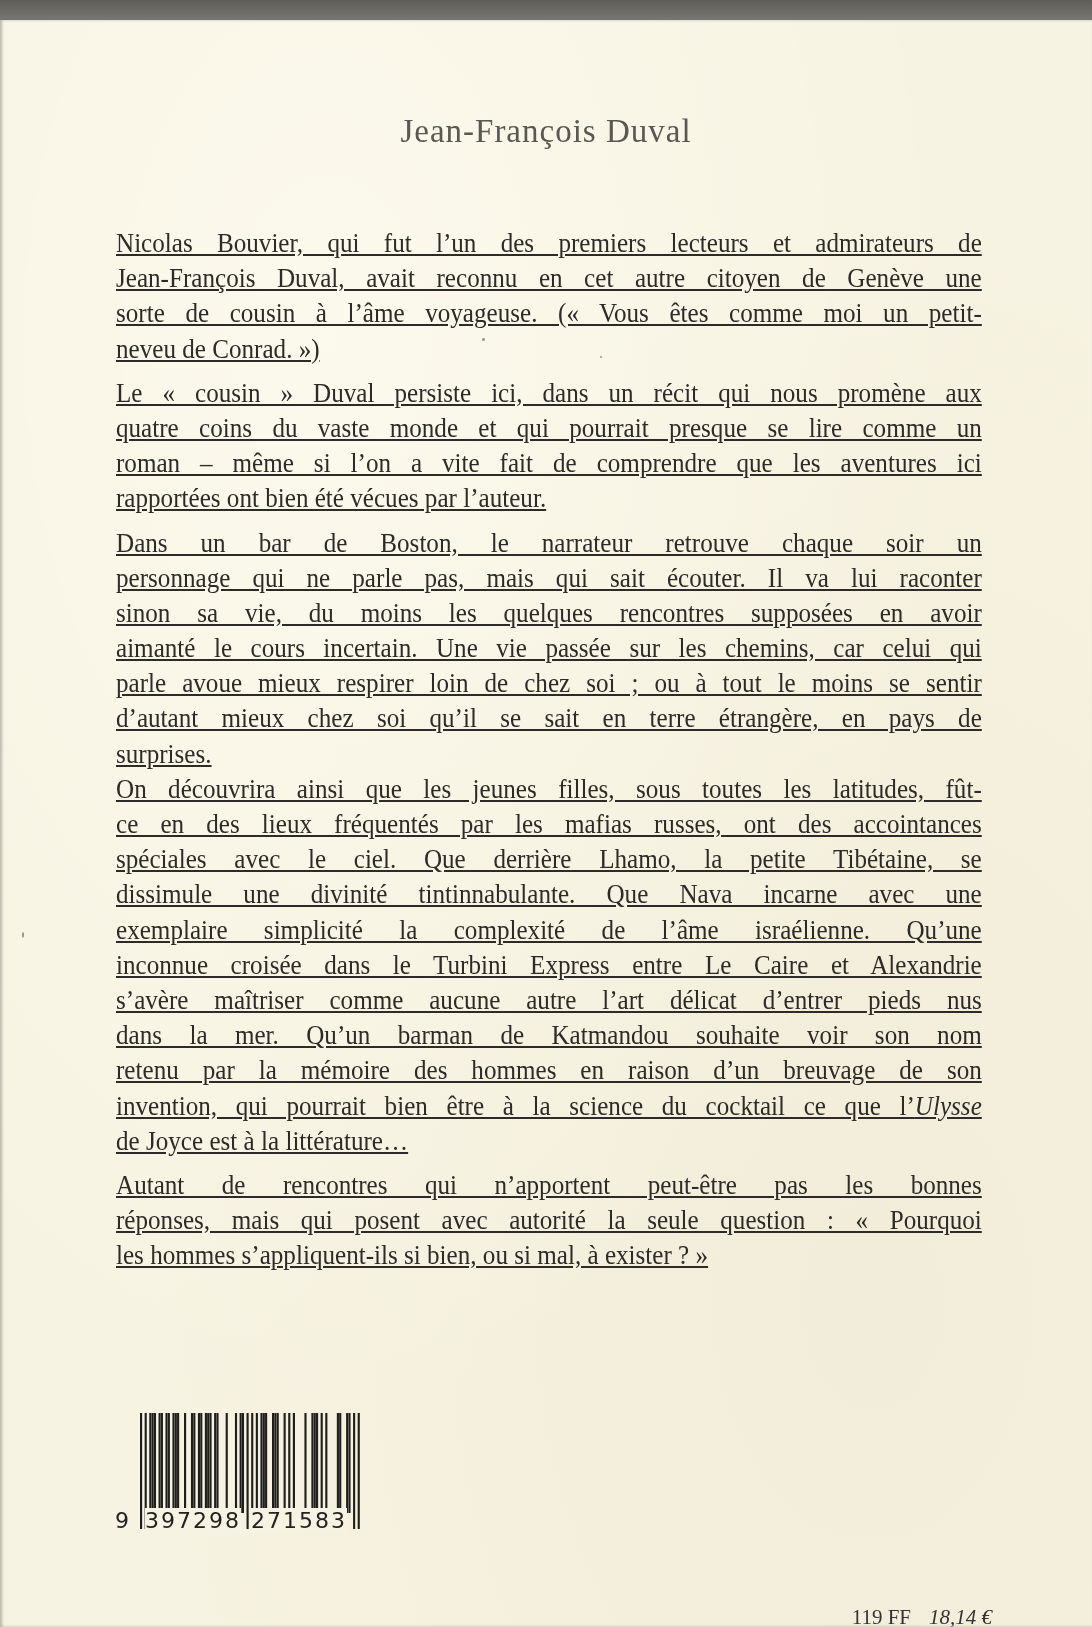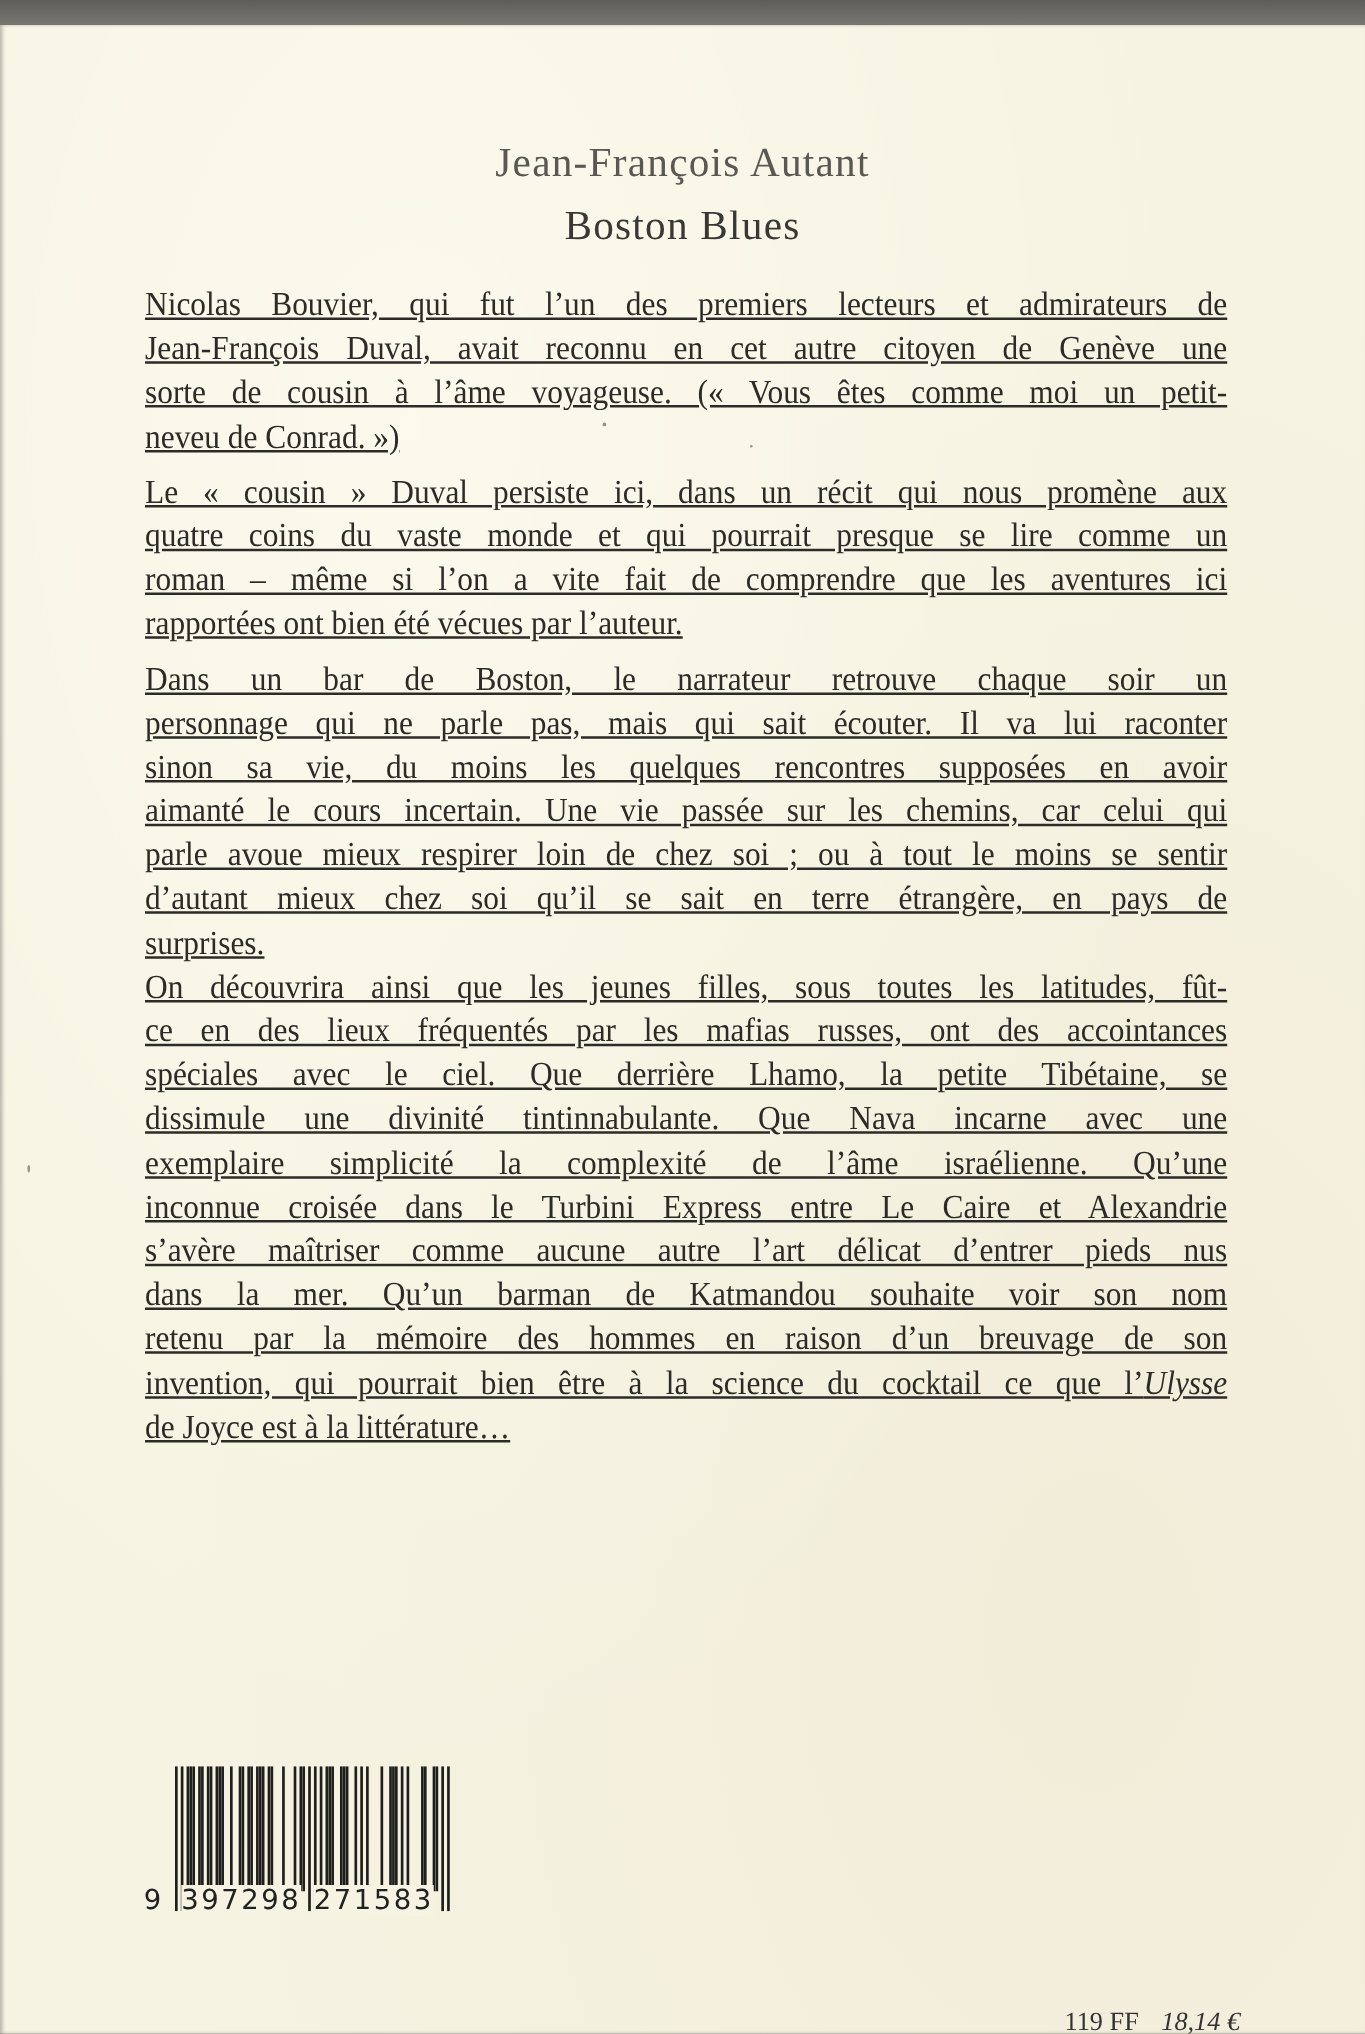--- a/index.html
+++ b/index.html
@@ -124,22 +124,21 @@
       opacity: 0.7;
     }
   </style>
 </head>
 <body>
 
 <div class="top-band"></div>
 
 <div class="page">
 
-  <div class="author" style="top:93px;">Jean-François Autant</div>
-  <div class="title" style="top:143px;">Boston Blues</div>
+  <div class="author" style="top:93px;">Jean-François Duval</div>
 
   <div class="body-text" style="top:206px;">
 
     <p class="para">
       <span class="line">Nicolas Bouvier, qui fut l’un des premiers lecteurs et admirateurs de</span>
       <span class="line">Jean-François Duval, avait reconnu en cet autre citoyen de Genève une</span>
       <span class="line">sorte de cousin à l’âme voyageuse. (« Vous êtes comme moi un petit-</span>
       <span class="line last">neveu de Conrad. »)</span>
     </p>
 
@@ -167,20 +166,25 @@
       <span class="line">dissimule une divinité tintinnabulante. Que Nava incarne avec une</span>
       <span class="line">exemplaire simplicité la complexité de l’âme israélienne. Qu’une</span>
       <span class="line">inconnue croisée dans le Turbini Express entre Le Caire et Alexandrie</span>
       <span class="line">s’avère maîtriser comme aucune autre l’art délicat d’entrer pieds nus</span>
       <span class="line">dans la mer. Qu’un barman de Katmandou souhaite voir son nom</span>
       <span class="line">retenu par la mémoire des hommes en raison d’un breuvage de son</span>
       <span class="line"><span>invention, qui pourrait bien être à la science du cocktail ce que l’</span><em>Ulysse</em></span>
       <span class="line last">de Joyce est à la littérature…</span>
     </p>
 
+    <p class="para gap">
+      <span class="line">Autant de rencontres qui n’apportent peut-être pas les bonnes</span>
+      <span class="line">réponses, mais qui posent avec autorité la seule question : « Pourquoi</span>
+      <span class="line last">les hommes s’appliquent-ils si bien, ou si mal, à exister ? »</span>
+    </p>
   </div>
 
   <div class="barcode-wrap" style="top:1393px;">
     <svg class="barcode-bars" viewBox="0 0 220 116" preserveAspectRatio="none">
         <rect x="0.00" y="0" width="2.13" height="116" fill="#1e1e1c"></rect>
         <rect x="4.63" y="0" width="2.13" height="116" fill="#1e1e1c"></rect>
         <rect x="9.26" y="0" width="2.13" height="100" fill="#1e1e1c"></rect>
         <rect x="11.58" y="0" width="2.13" height="100" fill="#1e1e1c"></rect>
         <rect x="13.89" y="0" width="2.13" height="100" fill="#1e1e1c"></rect>
         <rect x="18.53" y="0" width="2.13" height="100" fill="#1e1e1c"></rect>

